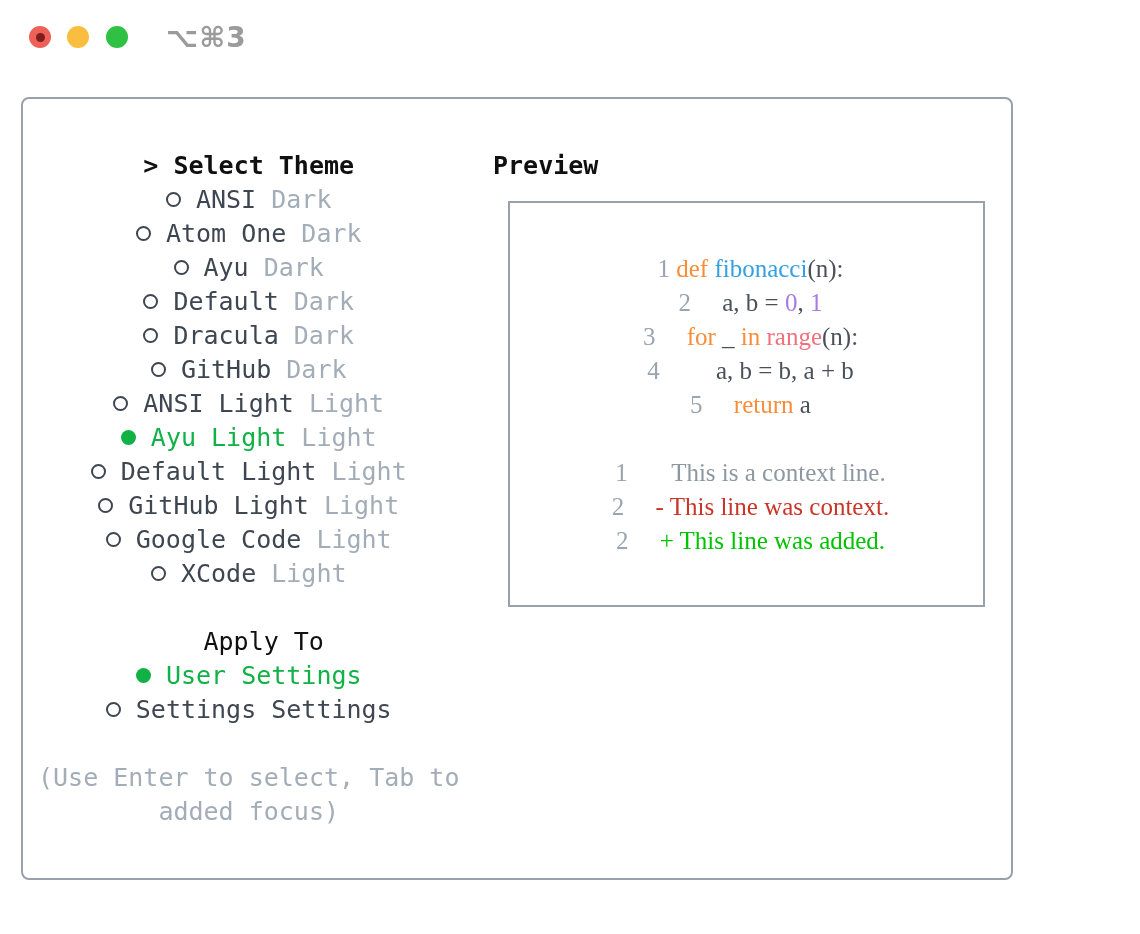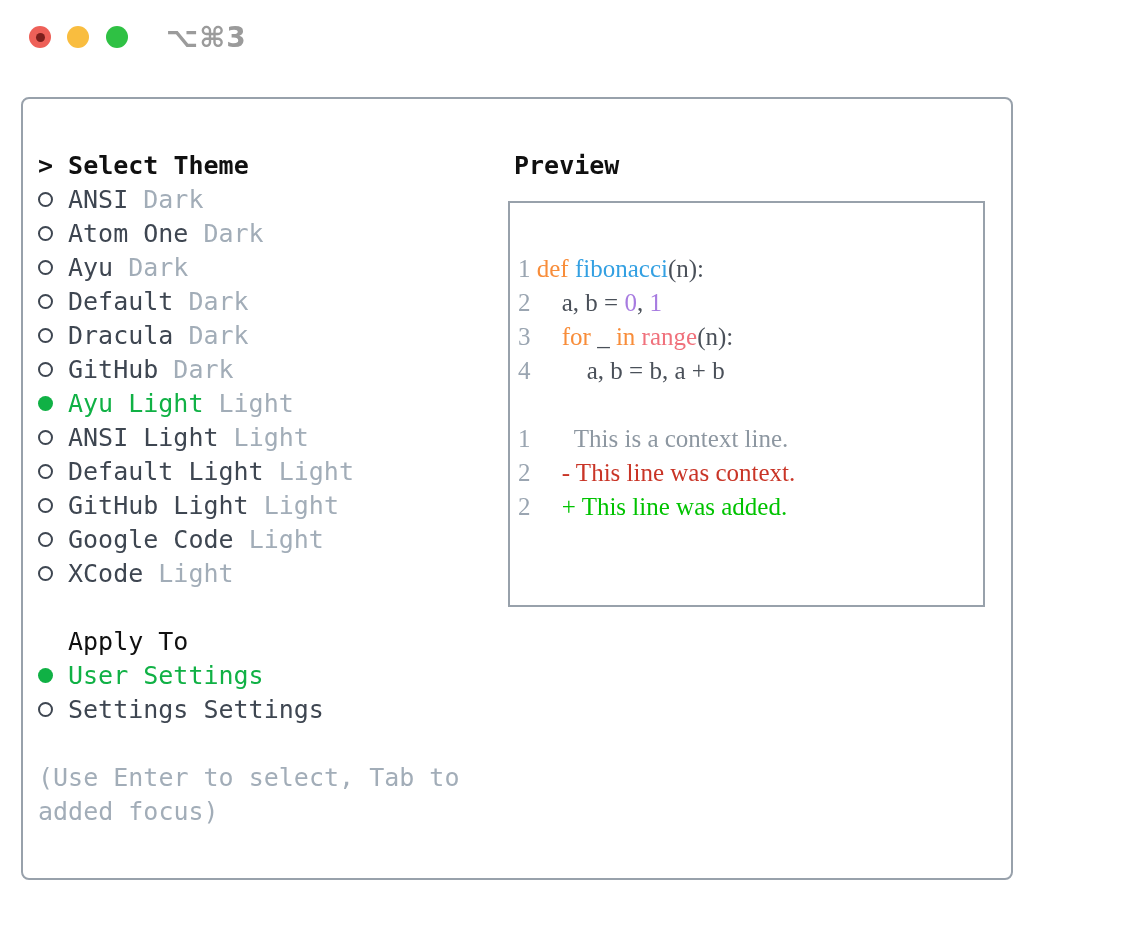--- a/index.html
+++ b/index.html
@@ -24,20 +24,21 @@
   .shortcut{
     position:absolute;left:166px;top:21px;
     font-family:"DejaVu Sans", sans-serif;font-weight:bold;font-size:28px;
     color:var(--titlebar_text);letter-spacing:1px;
   }
   
   .panel{
     position:absolute;left:21px;top:97px;width:992px;height:783px;
     border:2px solid var(--border_gray);border-radius:8px;background:#ffffff;
     box-sizing:border-box;
+    text-align:center;
   }
   .row{height:34px;line-height:34px;font-size:25px;white-space:pre;}
   .left-col{position:absolute;left:15px;top:50px;}
   
   .pfx{display:inline-block;width:30px;height:34px;vertical-align:top;position:relative;}
   .ring{
     position:absolute;left:0;top:9px;width:11px;height:11px;
     border:2px solid var(--fg);border-radius:50%;
   }
   .dot{
@@ -54,21 +55,21 @@
   .tok-ctx{color:var(--context_gray);}
   .tok-green{color:var(--selection_green);}
   .tok-add{color:var(--diff_added_green);}
   .tok-del{color:var(--diff_deleted_red);}
   .tok-kw{color:var(--keyword_orange);}
   .tok-fn{color:var(--function_blue);}
   .tok-purple{color:var(--number_purple);}
   .tok-coral{color:var(--builtin_coral);}
   
   .preview-heading{
-    position:absolute;left:491px;top:50px;height:34px;line-height:34px;
+    position:absolute;left:470px;top:50px;height:34px;line-height:34px;
     font-size:25px;font-weight:bold;color:var(--heading_black);white-space:pre;
   }
   .preview-box{
     position:absolute;left:485px;top:102px;width:477px;height:406px;
     border:2px solid var(--border_gray);box-sizing:border-box;
     padding:49px 0 0 8px;overflow:hidden;background:#ffffff;font-family:Liberation Serif, serif;
   }
 </style>
 </head>
 <body>
@@ -86,40 +87,41 @@
 
   <div class="panel">
     <div class="left-col" id="left-col">
         <div class="row"><span class="tok-heading">&gt; Select Theme</span></div>
         <div class="row"><span class="pfx"><span class="ring"></span></span><span class="tok-fg">ANSI </span><span class="tok-muted">Dark</span></div>
         <div class="row"><span class="pfx"><span class="ring"></span></span><span class="tok-fg">Atom One </span><span class="tok-muted">Dark</span></div>
         <div class="row"><span class="pfx"><span class="ring"></span></span><span class="tok-fg">Ayu </span><span class="tok-muted">Dark</span></div>
         <div class="row"><span class="pfx"><span class="ring"></span></span><span class="tok-fg">Default </span><span class="tok-muted">Dark</span></div>
         <div class="row"><span class="pfx"><span class="ring"></span></span><span class="tok-fg">Dracula </span><span class="tok-muted">Dark</span></div>
         <div class="row"><span class="pfx"><span class="ring"></span></span><span class="tok-fg">GitHub </span><span class="tok-muted">Dark</span></div>
+        <div class="row"><span class="pfx"><span class="ring"></span></span><span class="tok-fg">ANSI Light </span><span class="tok-muted">Light</span></div>
         <div class="row"><span class="pfx"><span class="dot"></span></span><span class="tok-green">Ayu Light </span><span class="tok-muted">Light</span></div>
-        <div class="row"><span class="pfx"><span class="ring"></span></span><span class="tok-fg">ANSI Light </span><span class="tok-muted">Light</span></div>
         <div class="row"><span class="pfx"><span class="ring"></span></span><span class="tok-fg">Default Light </span><span class="tok-muted">Light</span></div>
         <div class="row"><span class="pfx"><span class="ring"></span></span><span class="tok-fg">GitHub Light </span><span class="tok-muted">Light</span></div>
         <div class="row"><span class="pfx"><span class="ring"></span></span><span class="tok-fg">Google Code </span><span class="tok-muted">Light</span></div>
         <div class="row"><span class="pfx"><span class="ring"></span></span><span class="tok-fg">XCode </span><span class="tok-muted">Light</span></div>
         <div class="row"></div>
         <div class="row"><span class="pfx"></span><span class="tok-black">Apply To</span></div>
         <div class="row"><span class="pfx"><span class="dot"></span></span><span class="tok-green">User Settings</span></div>
         <div class="row"><span class="pfx"><span class="ring"></span></span><span class="tok-fg">Settings Settings</span></div>
         <div class="row"></div>
         <div class="row"><span class="tok-muted">(Use Enter to select, Tab to</span></div>
         <div class="row"><span class="tok-muted">added focus)</span></div>
       </div>
     <div class="preview-heading">Preview</div>
     <div class="preview-box" id="preview-box">
         <div class="row"><span class="tok-num">1 </span><span class="tok-kw">def </span><span class="tok-fn">fibonacci</span><span class="tok-code">(n):</span></div>
         <div class="row"><span class="tok-num">2 </span><span class="tok-code">    a, b = </span><span class="tok-purple">0</span><span class="tok-code">, </span><span class="tok-purple">1</span></div>
         <div class="row"><span class="tok-num">3 </span><span class="tok-code">    </span><span class="tok-kw">for</span><span class="tok-code"> _ </span><span class="tok-kw">in</span><span class="tok-code"> </span><span class="tok-coral">range</span><span class="tok-code">(n):</span></div>
         <div class="row"><span class="tok-num">4 </span><span class="tok-code">        a, b = b, a + b</span></div>
+        <div class="row"><span class="tok-num">5 </span><span class="tok-code">    </span><span class="tok-kw">return</span><span class="tok-code"> a</span></div>
         <div class="row"></div>
         <div class="row"><span class="tok-num">1</span><span class="tok-ctx">       This is a context line.</span></div>
         <div class="row"><span class="tok-num">2</span><span class="tok-code">     </span><span class="tok-del">- This line was context.</span></div>
         <div class="row"><span class="tok-num">2</span><span class="tok-code">     </span><span class="tok-add">+ This line was added.</span></div>
       </div>
   </div>
 
 </div>
 
 </body></html>

